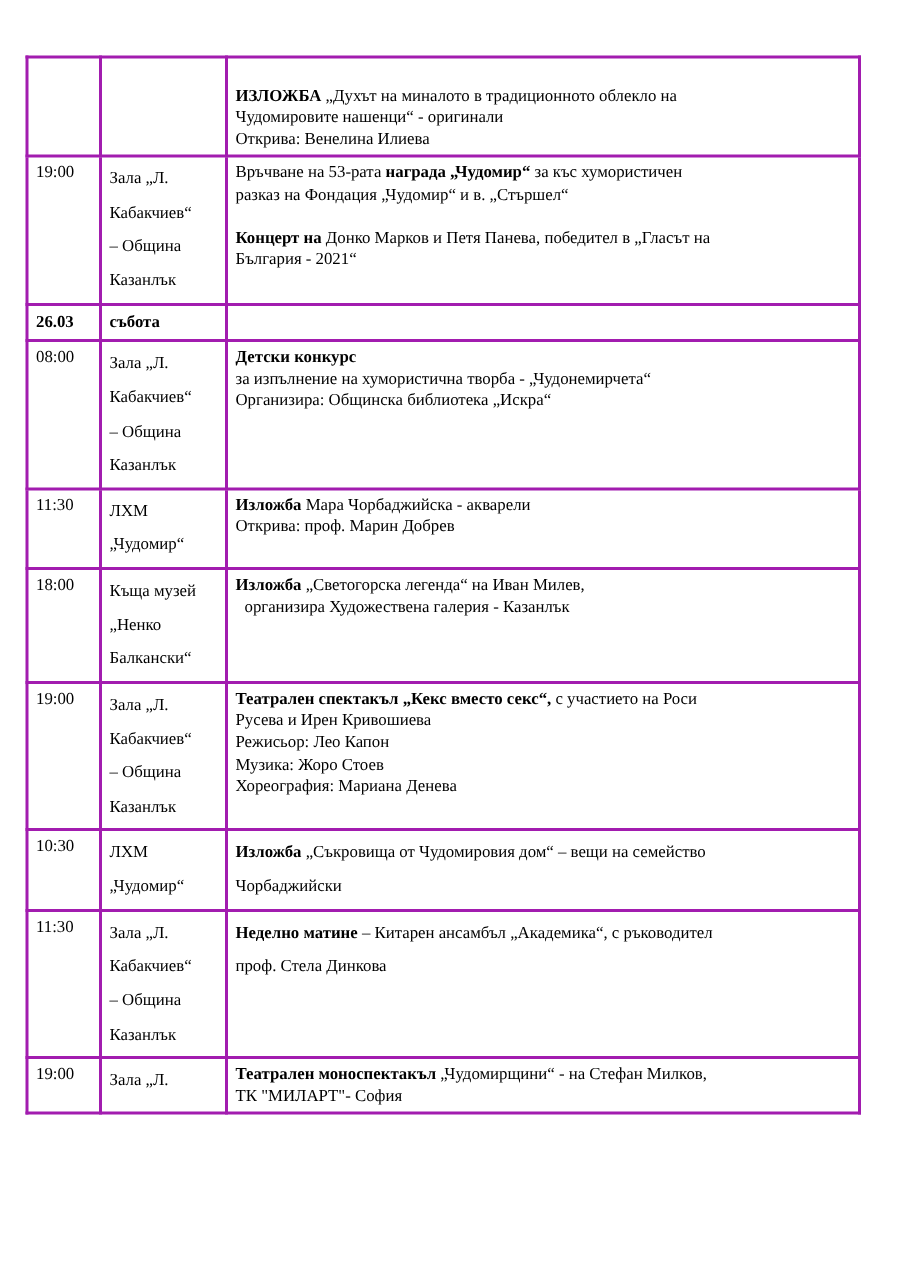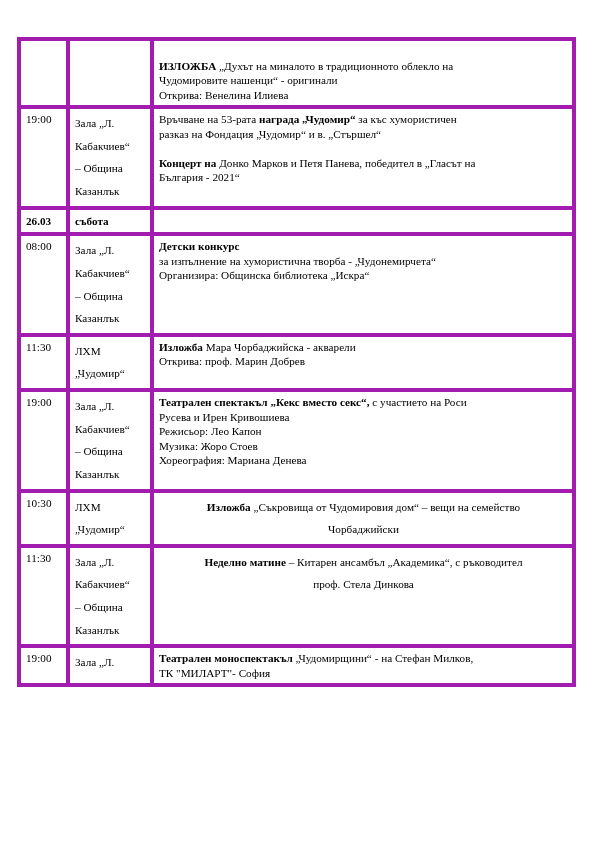--- a/index.html
+++ b/index.html
@@ -25,21 +25,21 @@
   .schedule-table {
     position: absolute;
     left: 17px;
     top: 37px;
     width: 555px;
     border-collapse: collapse;
     table-layout: fixed;
     font-size: 11.2px;
   }
   .schedule-table td {
-    border: 4px solid #a21caf;
+    border: 2px solid #a21caf;
     vertical-align: top;
     padding: 3px 4px 3px 5px;
     line-height: 1.30;
   }
   col.col-time   { width: 49px; }
   col.col-venue  { width: 84px; }
   col.col-detail { width: 422px; }
 
   td.cell-time {
     text-align: left;
@@ -55,21 +55,20 @@
   
   .venue-line {
     display: block;
     line-height: 2.02;
   }
   .detail-line {
     display: block;
   }
   .detail-line.spaced {
     line-height: 2.02;
-    text-align: center;
   }
   .detail-line.blank {
     display: block;
     height: 1.30em;
   }
   .detail-line.indent {
     padding-left: 6px;
   }
   b, .b {
     font-weight: bold;
@@ -144,20 +143,32 @@
           <td class="cell-venue">
             <span class="venue-line">ЛХМ</span>
             <span class="venue-line">„Чудомир“</span>
           </td>
           <td class="cell-detail">
             <div class="detail-line"><b>Изложба </b><span>Мара Чорбаджийска  - акварели</span></div>
             <div class="detail-line"><span>Открива: проф. Марин Добрев</span></div>
           </td>
         </tr>
         <tr>
+          <td class="cell-time">18:00</td>
+          <td class="cell-venue">
+            <span class="venue-line">Къща музей</span>
+            <span class="venue-line">„Ненко</span>
+            <span class="venue-line">Балкански“</span>
+          </td>
+          <td class="cell-detail">
+            <div class="detail-line"><b>Изложба </b><span>„Светогорска легенда“ на Иван Милев,</span></div>
+            <div class="detail-line indent"><span> организира Художествена галерия -  Казанлък</span></div>
+          </td>
+        </tr>
+        <tr>
           <td class="cell-time">19:00</td>
           <td class="cell-venue">
             <span class="venue-line">Зала „Л.</span>
             <span class="venue-line">Кабакчиев“</span>
             <span class="venue-line">– Община</span>
             <span class="venue-line">Казанлък</span>
           </td>
           <td class="cell-detail">
             <div class="detail-line"><b>Театрален спектакъл </b><b>„Кекс вместо секс“,</b><span> с участието на  Роси</span></div>
             <div class="detail-line"><span>Русева и Ирен Кривошиева</span></div>

